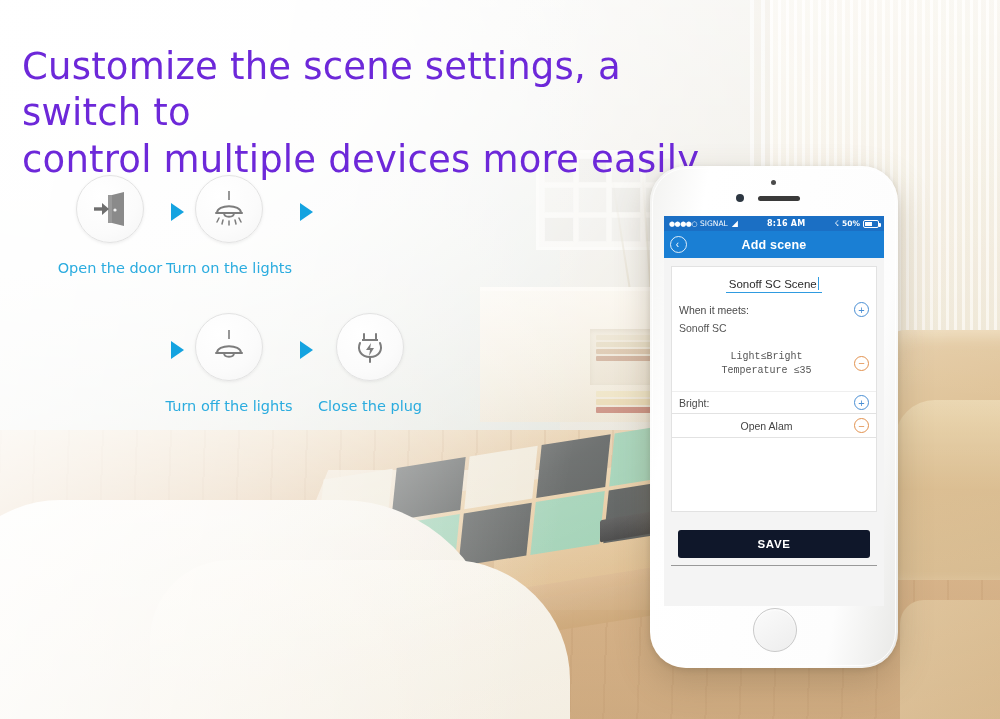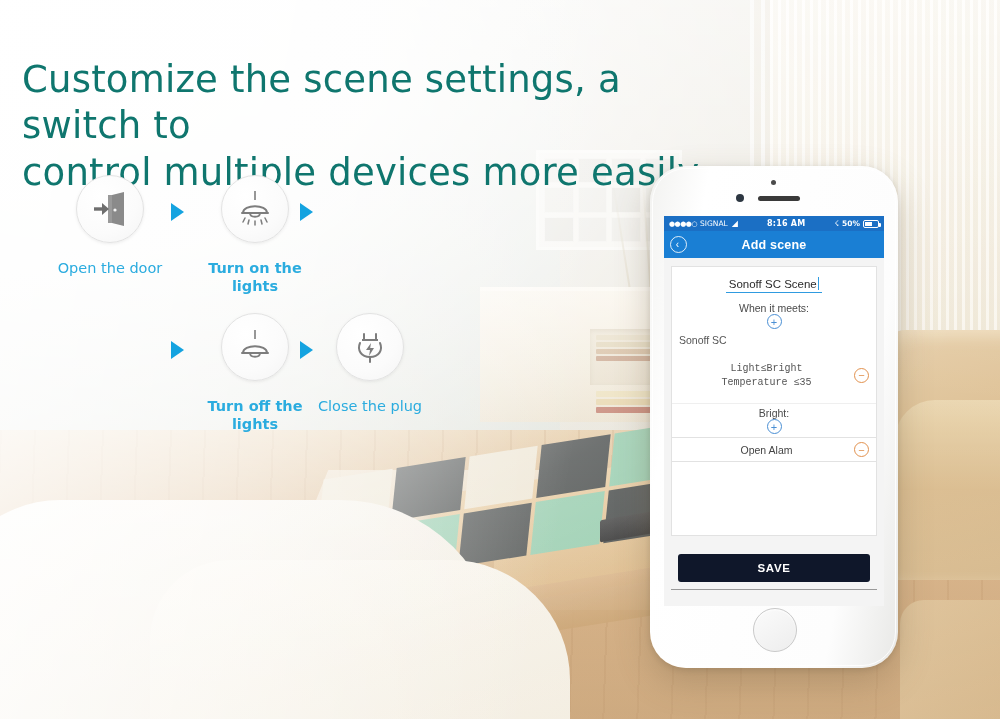--- a/index.html
+++ b/index.html
@@ -161,35 +161,35 @@
       radial-gradient(1100px 720px at 8% 10%, rgba(255,255,255,.96) 0%, rgba(255,255,255,.88) 26%, rgba(255,255,255,.55) 48%, rgba(255,255,255,.18) 70%, rgba(255,255,255,0) 88%),
       linear-gradient(180deg, rgba(255,255,255,.55) 0%, rgba(255,255,255,.25) 30%, rgba(255,255,255,.10) 60%, rgba(255,252,245,.22) 100%);
   }
   .wash2 {
     position:absolute; inset:0;
     background:linear-gradient(100deg, rgba(255,255,255,.85) 0%, rgba(255,255,255,.45) 30%, rgba(255,255,255,0) 58%);
   }
 
   
   .headline {
-    position:absolute; left:22px; top:57px; width:700px;
-    color:#0f766e; font-size:37px; line-height:1.25;
+    position:absolute; left:22px; top:44px; width:700px;
+    color:#6d28d9; font-size:37px; line-height:1.25;
     font-weight:400; letter-spacing:.2px;
     font-family:"DejaVu Sans", sans-serif;
   }
   .headline .l2 { display:block; }
 
   
   .rows { position:absolute; left:0; top:175px; width:640px; }
   .row { position:relative; height:140px; }
   .cell {
     position:absolute; width:130px; text-align:center;
   }
   .cell.c1 { left:45px; }
-  .cell.c2 { left:190px;font-weight:bold; }
+  .cell.c2 { left:164px; }
   .cell.c3 { left:305px; }
   .circ {
     width:68px; height:68px; margin:0 auto; border-radius:50%;
     border:1px solid #e3e3e3;
     background:radial-gradient(circle at 35% 30%, #ffffff 0%, #fbfbfb 60%, #f4f4f4 100%);
     box-shadow:0 1px 3px rgba(120,120,120,.13);
     display:flex; align-items:center; justify-content:center;
   }
   .caption {
     margin-top:16px; color:#2bacdf; font-size:14.5px; line-height:1.25;
@@ -264,21 +264,20 @@
   .name-row { padding:10px 0 6px; display:flex; justify-content:center;align-items:flex-end; }
   .name-field {
     border-bottom:1.5px solid #2f9be0; padding:0 2px 2px; font-size:11.5px;
     color:#2b2b2b; display:flex; align-items:center; min-width:96px; justify-content:center;
   }
   .caret { display:inline-block; width:1.5px; height:13px; background:#2f9be0; margin-left:1px; }
   .line-row {
     display:flex; align-items:center; justify-content:space-between;
     padding:3px 7px; font-size:10.5px; color:#444;
     border-top:1px solid #efefef;
-    flex-direction:column;
   }
   .line-row.noline { border-top:none; }
   .lbl { color:#4a4a4a; }
   .cbtn {
     width:15px; height:15px; border-radius:50%; border:1.2px solid #4a8fd4;
     color:#4a8fd4; font-size:11px; line-height:12px; text-align:center; flex:0 0 auto;
     display:flex; align-items:center; justify-content:center;
   }
   .cbtn.minus { border-color:#e2924f; color:#e2924f; }
   .sub { padding:2px 7px 0; font-size:10.5px; color:#555; }

